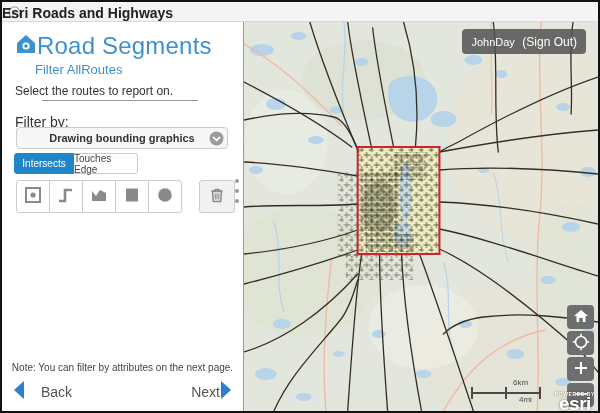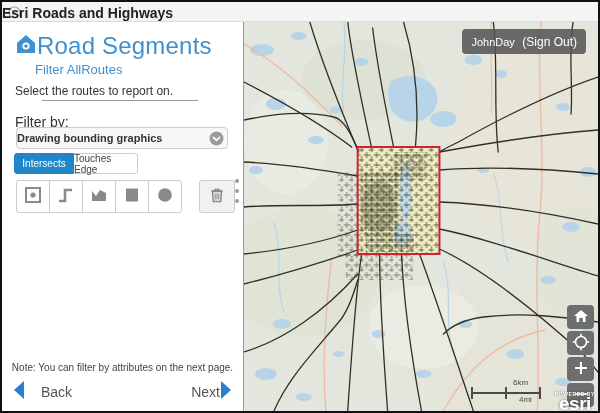--- a/index.html
+++ b/index.html
@@ -13,21 +13,21 @@
 
   
   #panel{position:absolute;left:0;top:20px;bottom:0;width:241px;background:#fff;}
   #panel-header{position:absolute;left:13px;top:10px;display:flex;align-items:center;}
   #panel-title{font-size:24px;color:#3f90ce;letter-spacing:.2px;}
   #panel-subtitle{position:absolute;left:33px;top:40px;font-size:13px;color:#3f90ce;cursor:pointer;}
   #panel-desc{position:absolute;left:13px;top:62px;font-size:12px;color:#333;}
   #panel-divider{position:absolute;left:40px;top:78px;width:156px;border-top:1px solid #999;}
   #filter-label{position:absolute;left:13px;top:92px;font-size:14px;color:#333;}
 
-  #filter-dropdown{position:absolute;left:14px;top:105px;width:212px;height:22px;background:#f7f7f7;border:1px solid #ccc;border-radius:4px;cursor:pointer;display:flex;align-items:center;justify-content:flex-start;}
+  #filter-dropdown{position:absolute;left:14px;top:105px;width:212px;height:22px;background:#f7f7f7;border:1px solid #ccc;border-radius:4px;cursor:pointer;display:flex;align-items:center;justify-content:center;}
   #filter-dropdown .dd-text{font-size:11px;font-weight:bold;color:#333;}
   #filter-dropdown .dd-chevron{position:absolute;right:3px;top:3px;width:15px;height:15px;}
 
   #tabs{position:absolute;left:12px;top:131px;height:21px;display:flex;}
   .tab{height:21px;display:flex;align-items:center;justify-content:center;font-size:10px;color:#444;background:#fff;border:1px solid #ccc;cursor:pointer;}
   .tab + .tab{margin-left:-1px;}
   .tab.active{background:#2186c8;border-color:#2186c8;color:#fff;border-radius:3px 0 0 3px;z-index:2;}
   .tab:last-child{border-radius:0 3px 3px 0;}
   .tab.t0{width:60px;} .tab.t1{width:95px;} .tab.t2{width:65px;}
 

